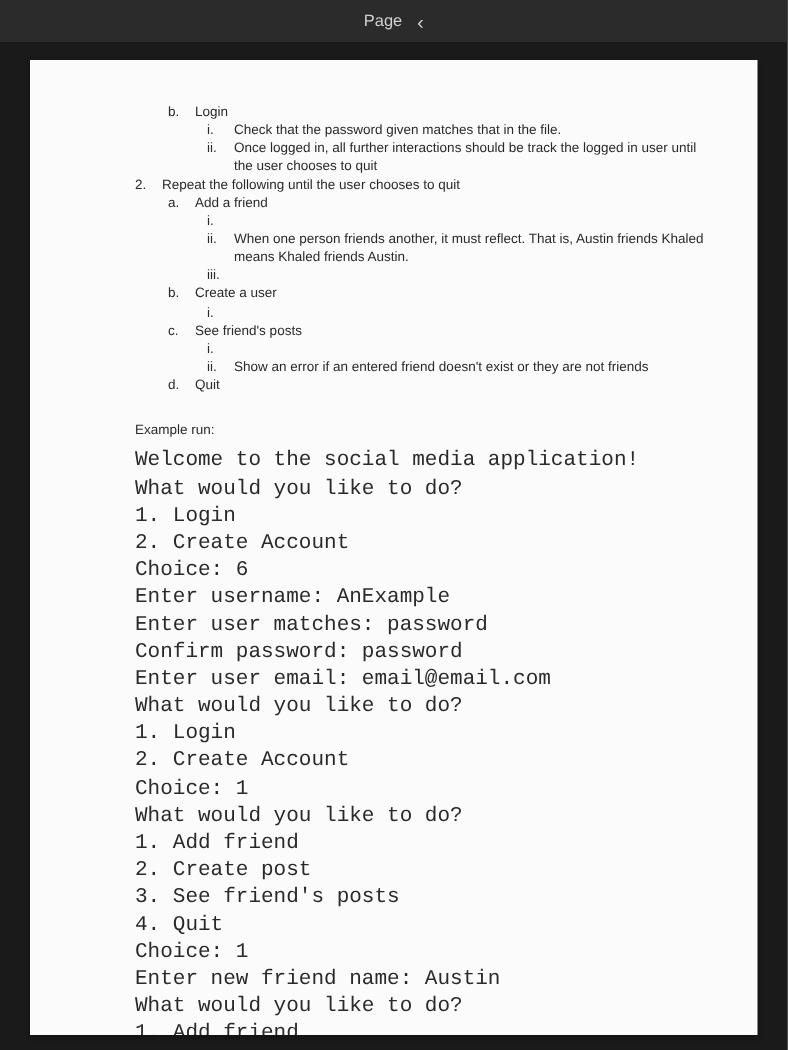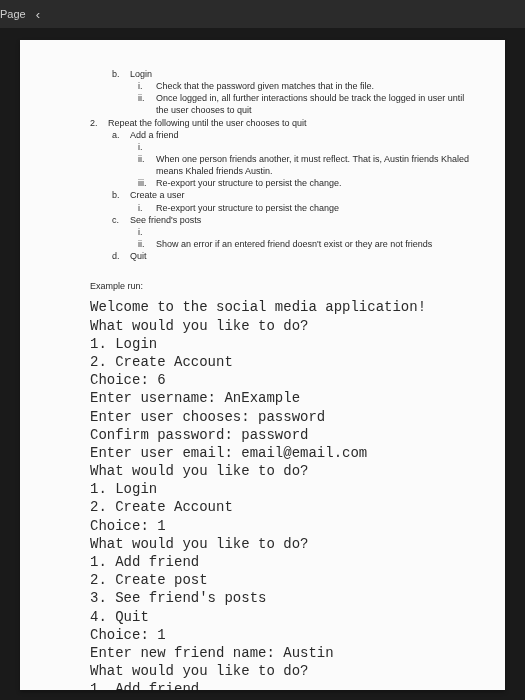--- a/index.html
+++ b/index.html
@@ -11,21 +11,21 @@
     font-family: Arial, sans-serif;
     overflow: hidden;
   }
   .header {
     width: 100%;
     height: 28px;
     background: #2b2b2b;
     color: #d0d0d0;
     font-size: 11px;
     display: flex;
-    justify-content: flex-start;
+    justify-content: center;
     align-items: center;
     padding-right: 0;
     box-sizing: border-box;
   }
   .header .chev {
     margin-left: 10px;
     font-size: 13px;
   }
   .paper-wrap {
     padding: 12px 20px 0 20px;
@@ -97,30 +97,28 @@
       </div>
       <div class="row lvl3">
         <span class="mark">i.</span>
       </div>
       <div class="row lvl3">
         <span class="mark">ii.</span>
         <span>When one person friends another, it must reflect. That is, Austin friends Khaled means Khaled friends Austin.</span>
       </div>
       <div class="row lvl3">
         <span class="mark">iii.</span>
-        <span>Re-export your structure to persist the change.</span>
       </div>
 
       <div class="row lvl2">
         <span class="mark">b.</span>
         <span>Create a user</span>
       </div>
       <div class="row lvl3">
         <span class="mark">i.</span>
-        <span>Re-export your structure to persist the change</span>
       </div>
 
       <div class="row lvl2">
         <span class="mark">c.</span>
         <span>See friend's posts</span>
       </div>
       <div class="row lvl3">
         <span class="mark">i.</span>
       </div>
       <div class="row lvl3">
@@ -137,21 +135,21 @@
 
     <div class="section-h">Example run:</div>
 
     <div class="mono" id="example-block">
         <div>Welcome to the social media application!</div>
         <div>What would you like to do?</div>
         <div>1. Login</div>
         <div>2. Create Account</div>
         <div>Choice: 6</div>
         <div>Enter username: AnExample</div>
-        <div>Enter user chooses: password</div>
+        <div>Enter user matches: password</div>
         <div>Confirm password: password</div>
         <div>Enter user email: email@email.com</div>
         <div>What would you like to do?</div>
         <div>1. Login</div>
         <div>2. Create Account</div>
         <div>Choice: 1</div>
         <div>What would you like to do?</div>
         <div>1. Add friend</div>
         <div>2. Create post</div>
         <div>3. See friend's posts</div>

